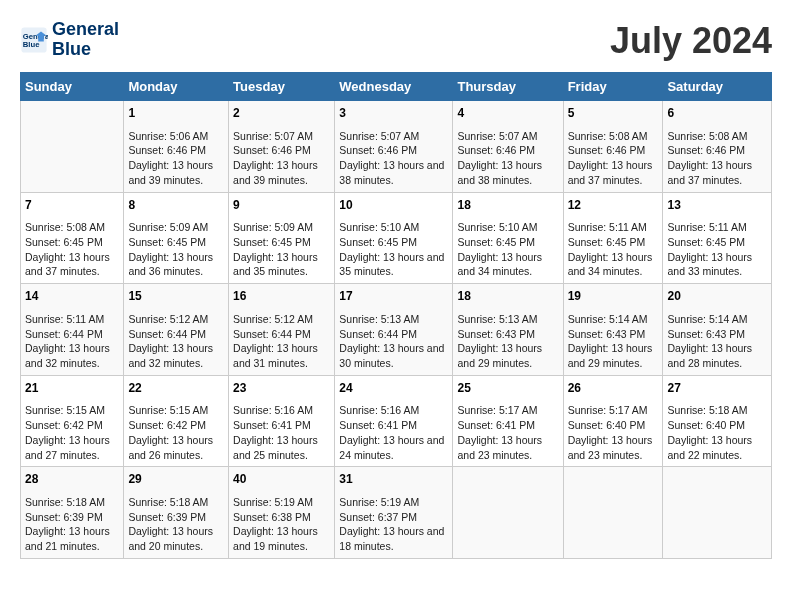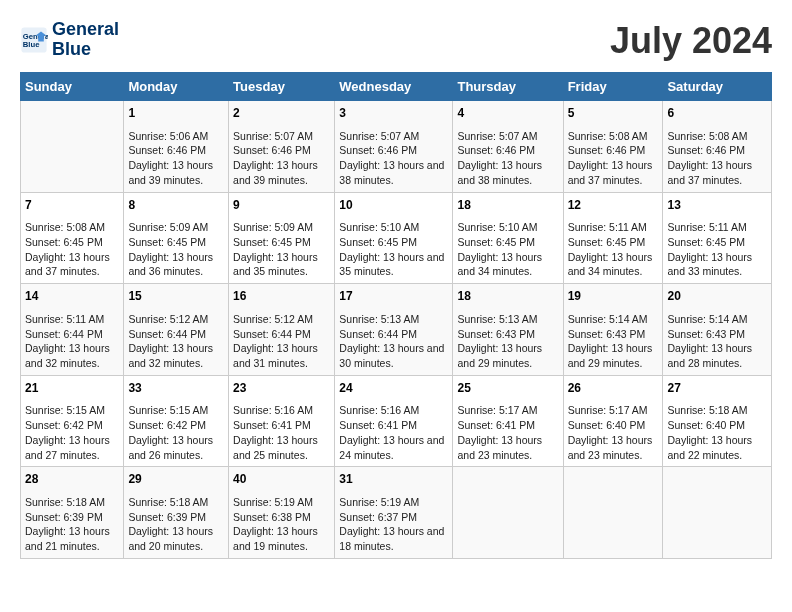--- a/index.html
+++ b/index.html
@@ -204,21 +204,21 @@
           <span class="day-num">20</span>
           <div class="day-info">Sunrise: 5:14 AM<br>Sunset: 6:43 PM<br>Daylight: 13 hours and 28 minutes.</div>
         </td>
       </tr>
       <tr>
         <td>
           <span class="day-num">21</span>
           <div class="day-info">Sunrise: 5:15 AM<br>Sunset: 6:42 PM<br>Daylight: 13 hours and 27 minutes.</div>
         </td>
         <td>
-          <span class="day-num">33</span>
+          <span class="day-num">22</span>
           <div class="day-info">Sunrise: 5:15 AM<br>Sunset: 6:42 PM<br>Daylight: 13 hours and 26 minutes.</div>
         </td>
         <td>
           <span class="day-num">23</span>
           <div class="day-info">Sunrise: 5:16 AM<br>Sunset: 6:41 PM<br>Daylight: 13 hours and 25 minutes.</div>
         </td>
         <td>
           <span class="day-num">24</span>
           <div class="day-info">Sunrise: 5:16 AM<br>Sunset: 6:41 PM<br>Daylight: 13 hours and 24 minutes.</div>
         </td>

